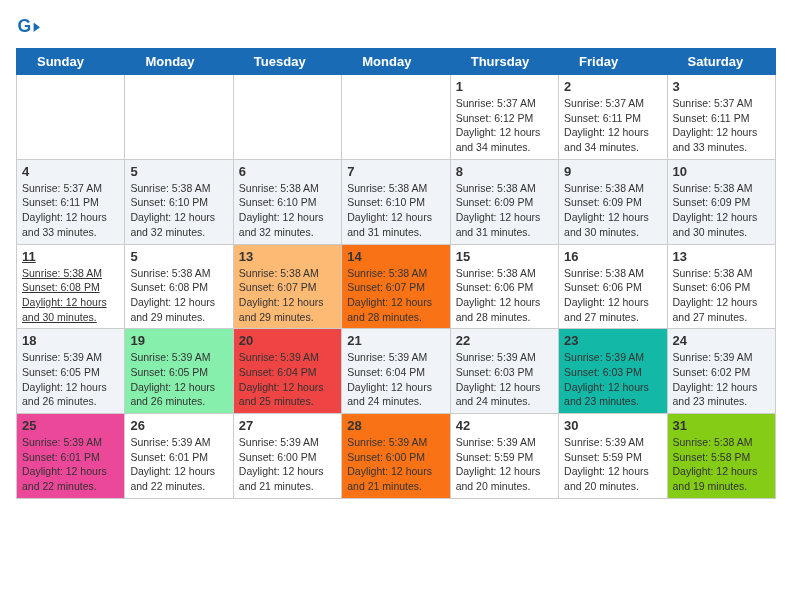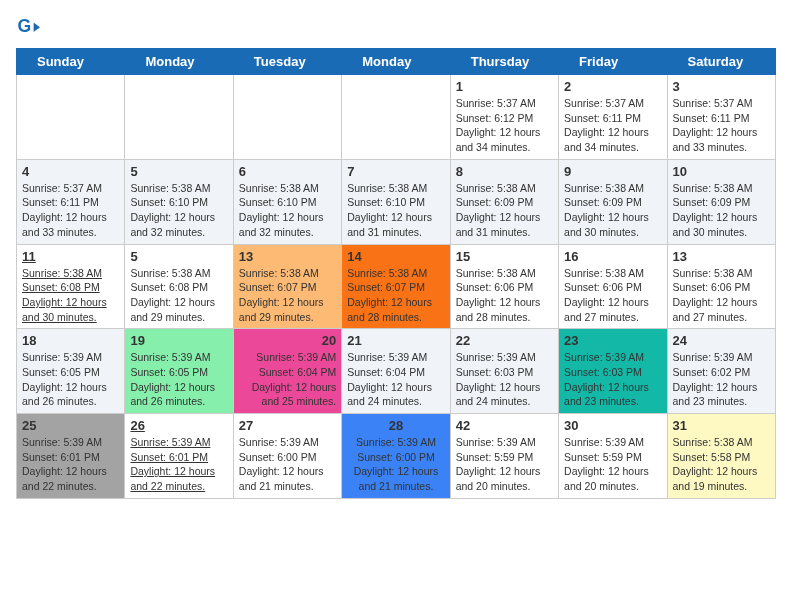--- a/index.html
+++ b/index.html
@@ -245,21 +245,21 @@
 Daylight: 12 hours
 and 26 minutes.</div>
         </td>
         <td style="background: #86efac;">
           <span class="day-num">19</span>
           <div class="day-info" style="white-space: pre-line;">Sunrise: 5:39 AM
 Sunset: 6:05 PM
 Daylight: 12 hours
 and 26 minutes.</div>
         </td>
-        <td style="background: #ec4899; text-align: right;">
+        <td style="background: #ef4444;">
           <span class="day-num">20</span>
           <div class="day-info" style="white-space: pre-line;">Sunrise: 5:39 AM
 Sunset: 6:04 PM
 Daylight: 12 hours
 and 25 minutes.</div>
         </td>
         <td style="background: rgb(240, 244, 248);">
           <span class="day-num">21</span>
           <div class="day-info" style="white-space: pre-line;">Sunrise: 5:39 AM
 Sunset: 6:04 PM
@@ -282,63 +282,63 @@
         </td>
         <td style="background: rgb(240, 244, 248);">
           <span class="day-num">24</span>
           <div class="day-info" style="white-space: pre-line;">Sunrise: 5:39 AM
 Sunset: 6:02 PM
 Daylight: 12 hours
 and 23 minutes.</div>
         </td>
       </tr>
       <tr>
-        <td style="background: #a3a3a3;">
+        <td style="background: #ec4899;">
           <span class="day-num">25</span>
           <div class="day-info" style="white-space: pre-line;">Sunrise: 5:39 AM
 Sunset: 6:01 PM
 Daylight: 12 hours
 and 22 minutes.</div>
         </td>
-        <td style="background: rgb(255, 255, 255); text-decoration: underline;">
+        <td style="background: rgb(255, 255, 255);">
           <span class="day-num">26</span>
           <div class="day-info" style="white-space: pre-line;">Sunrise: 5:39 AM
 Sunset: 6:01 PM
 Daylight: 12 hours
 and 22 minutes.</div>
         </td>
         <td style="background: rgb(255, 255, 255);">
           <span class="day-num">27</span>
           <div class="day-info" style="white-space: pre-line;">Sunrise: 5:39 AM
 Sunset: 6:00 PM
 Daylight: 12 hours
 and 21 minutes.</div>
         </td>
-        <td style="background: #3b82f6; text-align: center;">
+        <td style="background: #f97316;">
           <span class="day-num">28</span>
           <div class="day-info" style="white-space: pre-line;">Sunrise: 5:39 AM
 Sunset: 6:00 PM
 Daylight: 12 hours
 and 21 minutes.</div>
         </td>
         <td style="background: rgb(255, 255, 255);">
           <span class="day-num">42</span>
           <div class="day-info" style="white-space: pre-line;">Sunrise: 5:39 AM
 Sunset: 5:59 PM
 Daylight: 12 hours
 and 20 minutes.</div>
         </td>
         <td style="background: rgb(255, 255, 255);">
           <span class="day-num">30</span>
           <div class="day-info" style="white-space: pre-line;">Sunrise: 5:39 AM
 Sunset: 5:59 PM
 Daylight: 12 hours
 and 20 minutes.</div>
         </td>
-        <td style="background: #fef9c3;">
+        <td style="background: #84cc16;">
           <span class="day-num">31</span>
           <div class="day-info" style="white-space: pre-line;">Sunrise: 5:38 AM
 Sunset: 5:58 PM
 Daylight: 12 hours
 and 19 minutes.</div>
         </td>
       </tr>
     </tbody>
 </table>
 

